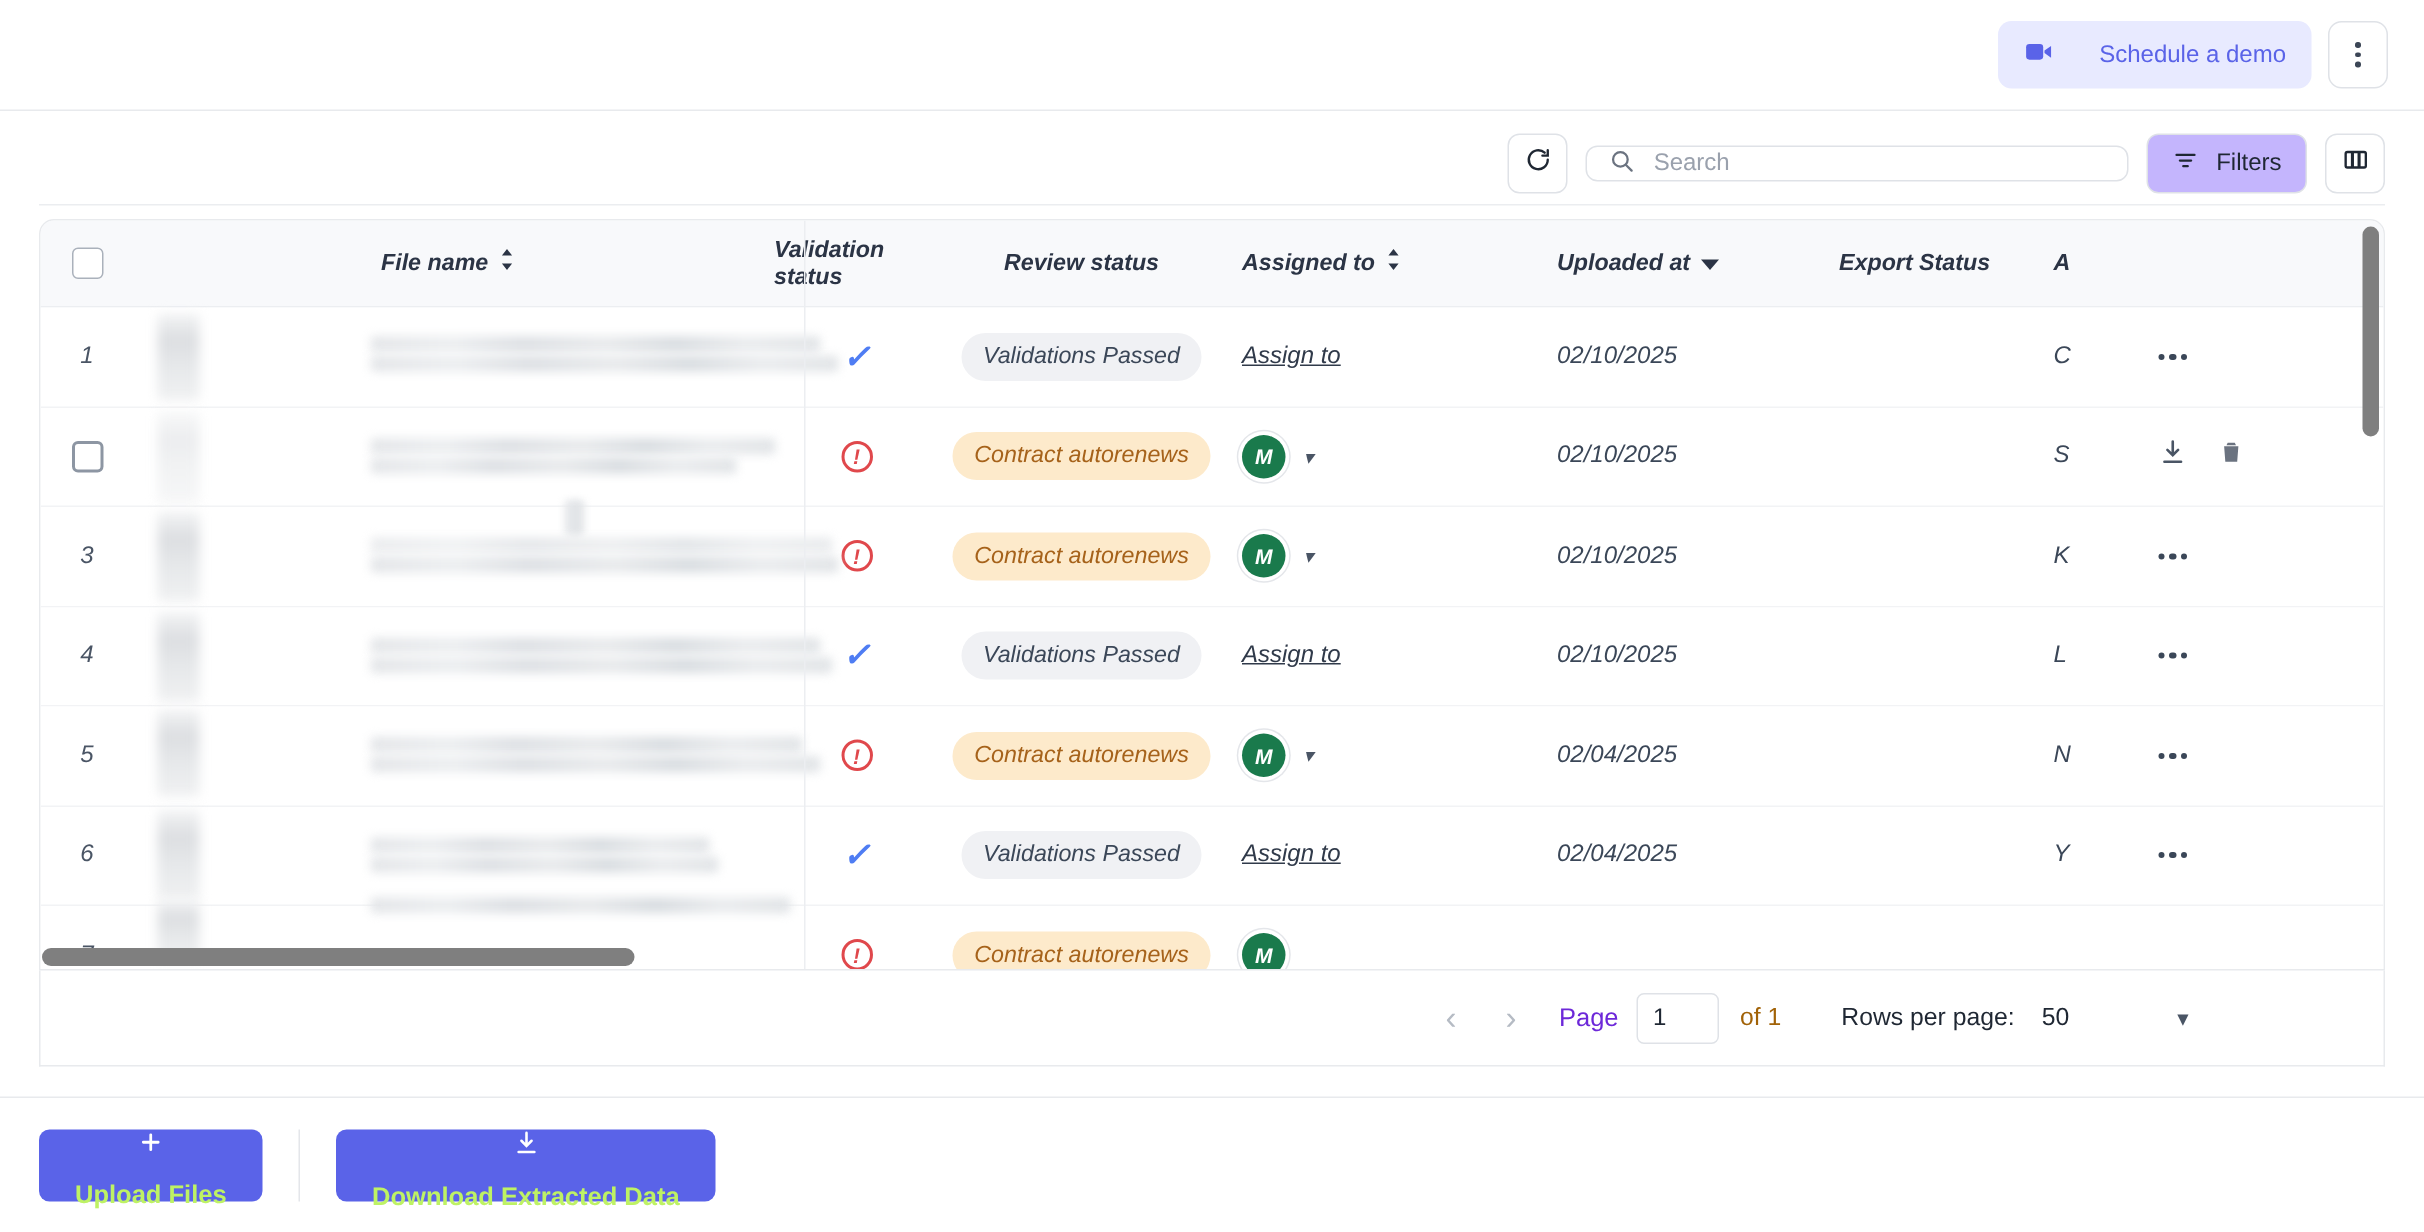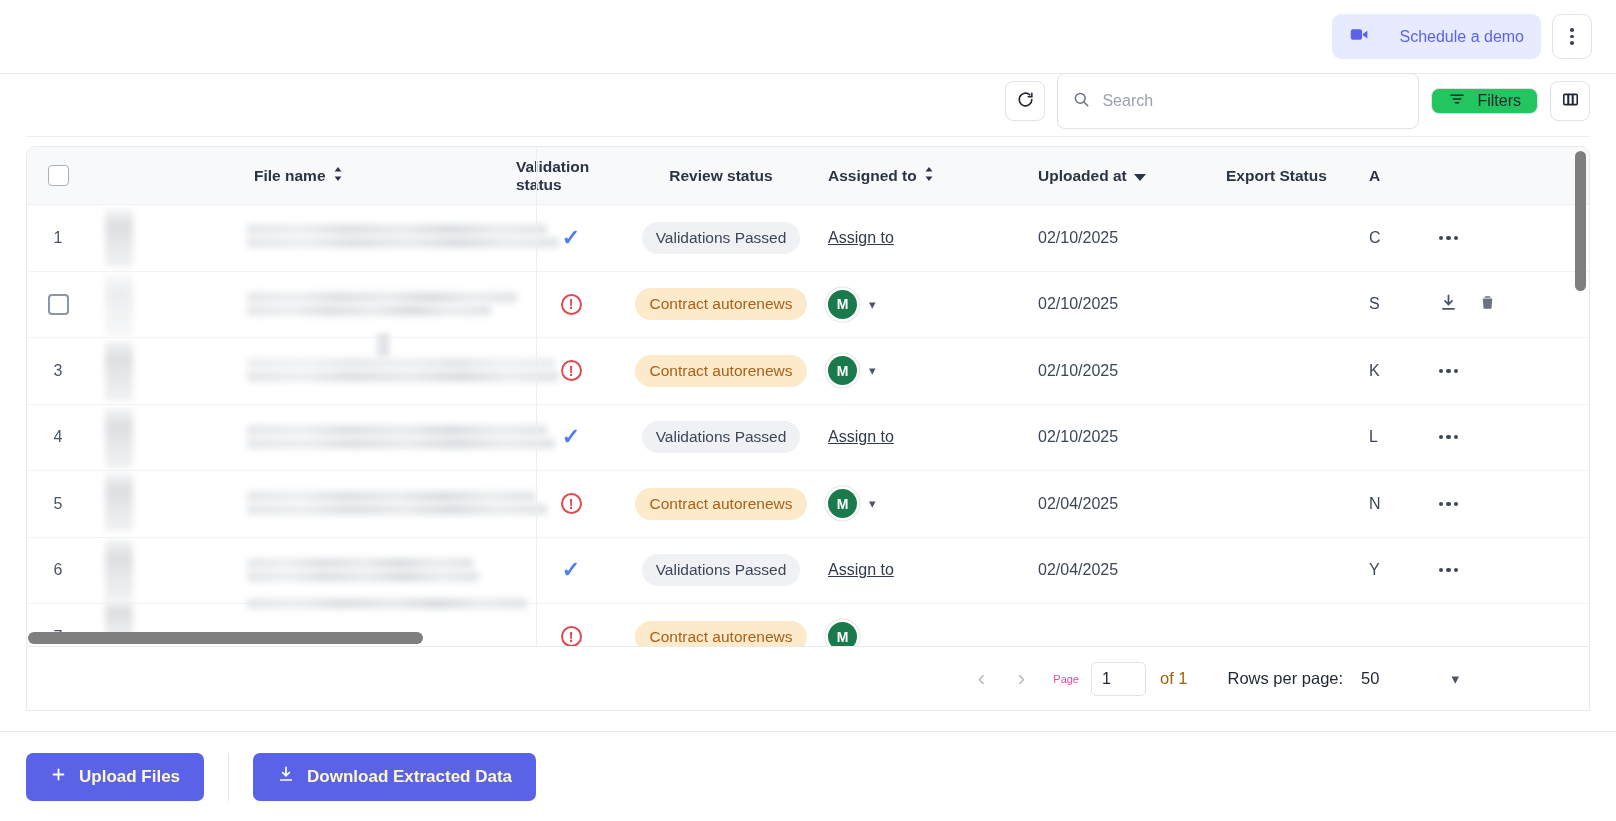--- a/index.html
+++ b/index.html
@@ -74,42 +74,42 @@
   .tabs-underline {
     position: absolute; left: 26px; right: 26px; bottom: 0;
     height: 1px; background: #ebedf0;
   }
   .tools { display: flex; align-items: center; gap: 12px; margin-left: auto; padding-bottom: 8px; }
   .icon-btn {
     width: 40px; height: 40px; border: 1px solid #dfe2e7; border-radius: 8px;
     display: flex; align-items: center; justify-content: center; cursor: pointer; background:#fff;
   }
   .search-box {
-    width: 362px; height: 56px; border: 1px solid #dfe2e7; border-radius: 8px;
+    width: 362px; height: 24px; border: 1px solid #dfe2e7; border-radius: 8px;
     display: flex; align-items: center; gap: 12px; padding: 0 14px; background: #fff;
   }
   .search-box input {
     border: none; outline: none; font-size: 16px; color: #303a4a;
     font-family: "Liberation Sans", sans-serif; flex: 1; background: transparent;
   }
   .search-box input::placeholder { color: #9aa1ad; }
   .filter-btn {
-    height: 26px; border: 1px solid #dfe2e7; border-radius: 8px;
+    height: 40px; border: 1px solid #dfe2e7; border-radius: 8px;
     display: flex; align-items: center; gap: 11px; padding: 0 16px;
-    cursor: pointer; background: #22c55e;
+    cursor: pointer; background: #c4b5fd;
   }
   .filter-btn .txt { font-size: 16px; color: #1f2733; }
 
   
   .card {
     margin: 9px 26px 0 26px;
     border: 1px solid #e8eaed; border-top-left-radius: 10px; border-top-right-radius: 10px;
     height: 501px; position: relative; overflow: hidden; background: #fff;
   }
-  .table-scroll { height: 100%; overflow: hidden; position: relative; }
+  .table-scroll { height: 100%; overflow: hidden; position: relative; font-style: italic; }
 
   .trow {
     display: flex; align-items: center;
     height: 66.5px; position: relative;
   }
   .thead {
     background: #f8f9fb; height: 58px;
     border-bottom: 1px solid #eceef1;
   }
   .tbody-row { border-bottom: 1px solid #f2f3f5; background: #fff; }
@@ -186,39 +186,39 @@
 
   
   .pagination {
     margin: 0 26px; height: 64px;
     border: 1px solid #e8eaed; border-top: none;
     display: flex; align-items: center; justify-content: flex-end;
     gap: 0; padding-right: 130px; background: #fff;
   }
   .pg-arrow { width: 40px; height: 40px; display:flex; align-items:center; justify-content:center;
               font-size: 22px; color: #b5bbc4; cursor: pointer; }
-  .pg-label { font-size: 11px; color: #ec4899; margin-left: 12px; margin-right: 12px; }
+  .pg-label { font-size: 17px; color: #6d28d9; margin-left: 12px; margin-right: 12px; }
   .pg-input { width: 55px; height: 34px; border: 1px solid #dfe2e7; border-radius: 5px;
               font-size: 16px; color: #1f2733; padding: 0 10px;
               font-family: "Liberation Sans", sans-serif; outline: none; }
   .pg-of { font-size: 16.5px; color: #a16207; margin-left: 14px; }
   .pg-rpp { font-size: 16.5px; color: #1f2733; margin-left: 40px; }
   .pg-val { font-size: 16.5px; color: #1f2733; margin-left: 18px; }
   .pg-chev { margin-left: 72px; color: #4a5565; font-size: 15px; cursor: pointer; }
 
   
   .footer {
     position: absolute; left: 0; right: 0; bottom: 0; height: 90px;
     border-top: 1px solid #e8eaed; background: #fff;
     display: flex; align-items: center; padding-left: 26px; gap: 0;
   }
   .pbtn {
-    background: #5a63e8; color: #fef9c3; border-radius: 7px;
+    background: #5a63e8; color: #bef264; border-radius: 7px;
     height: 48px; display: flex; align-items: center; gap: 12px;
-    padding: 0 24px; font-size: 17px; font-weight: 600; cursor: pointer;
+    padding: 0 24px; font-size: 17px; font-weight: 600; cursor: pointer; flex-direction: column;
   }
   .footer-div { width: 1px; height: 48px; background: #e4e6ea; margin: 0 24px; }
 </style>
 </head>
 <body>
 
 <div class="header">
 
   <div class="spacer"></div>
 

